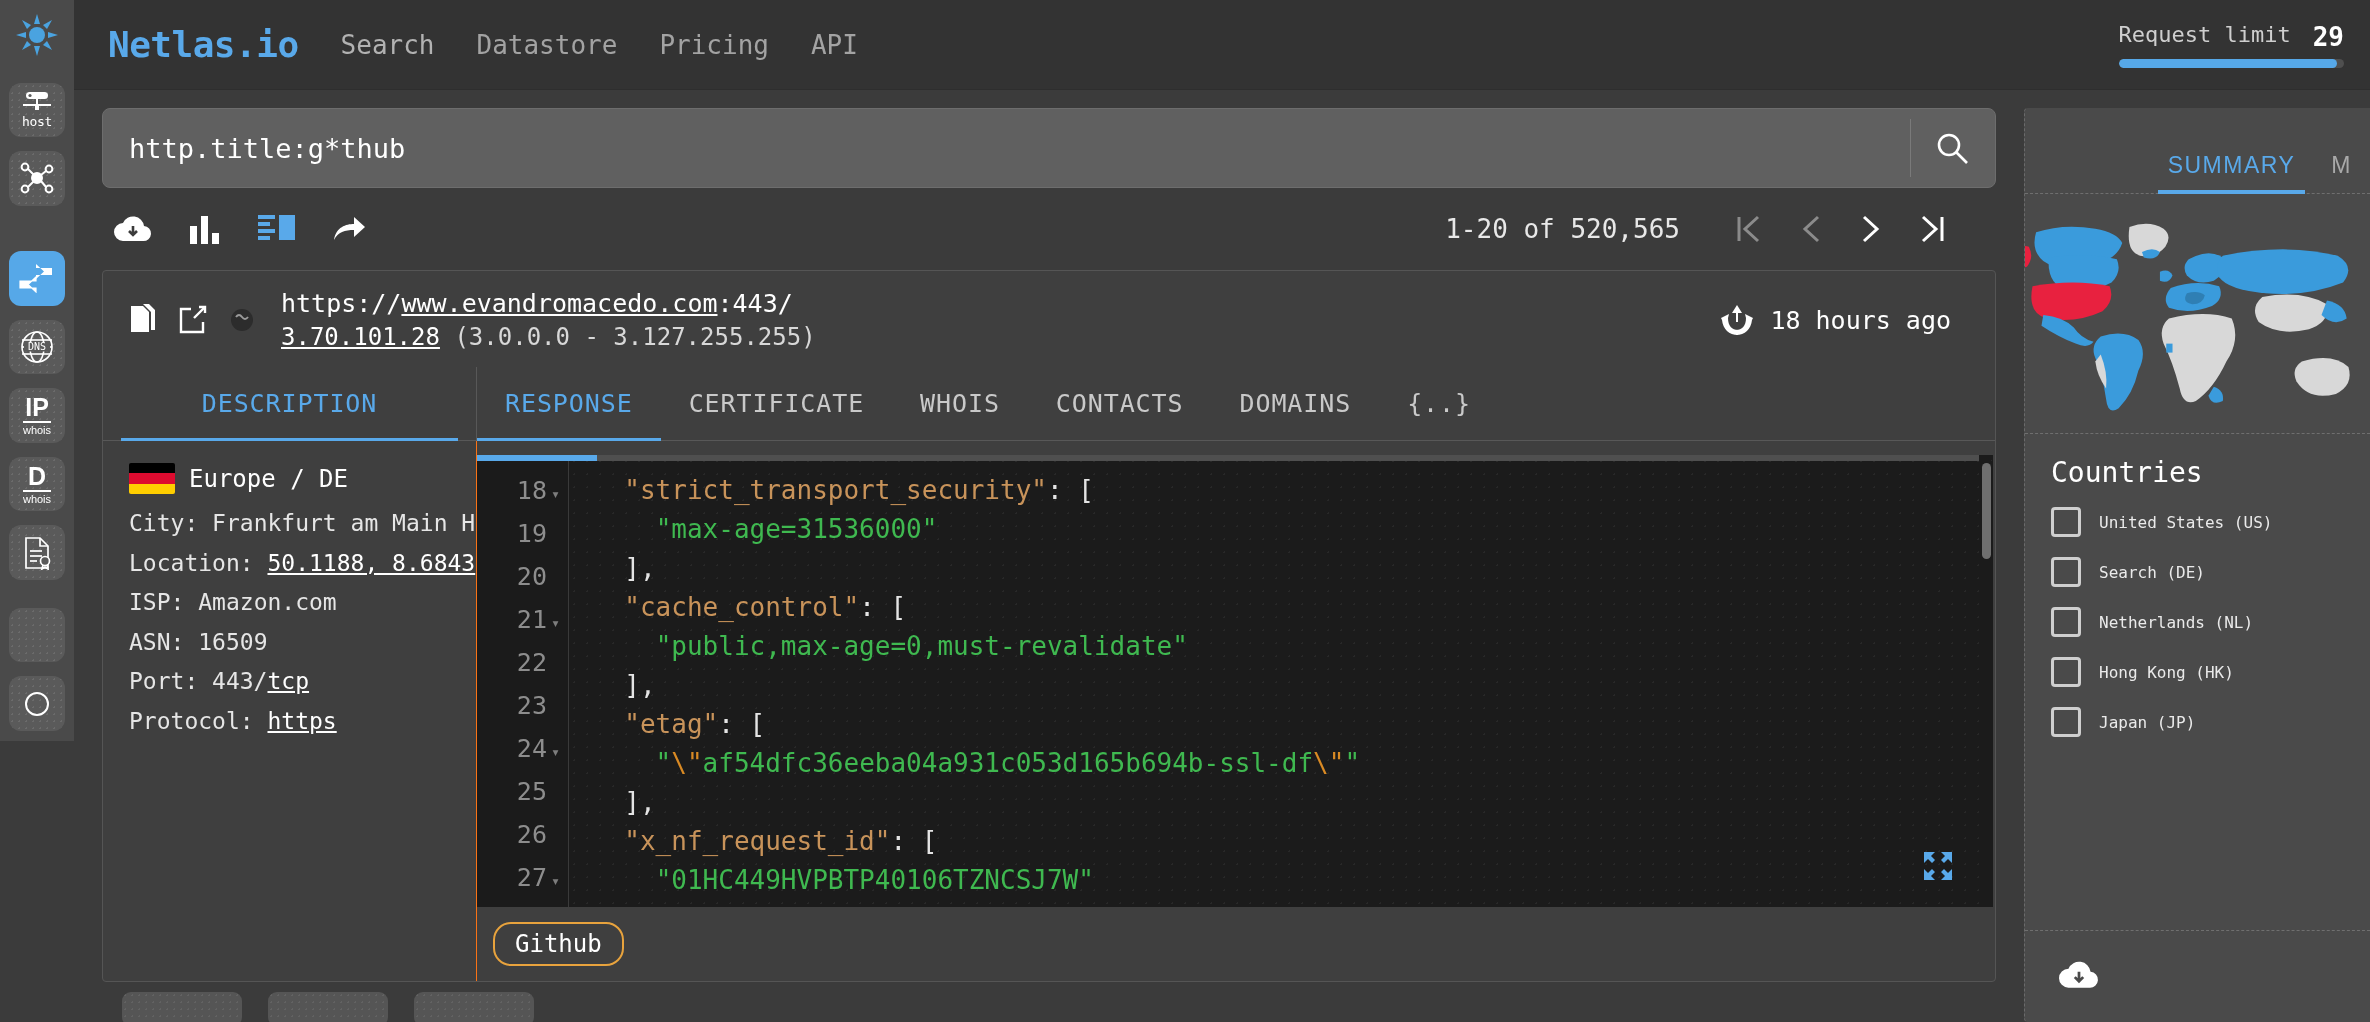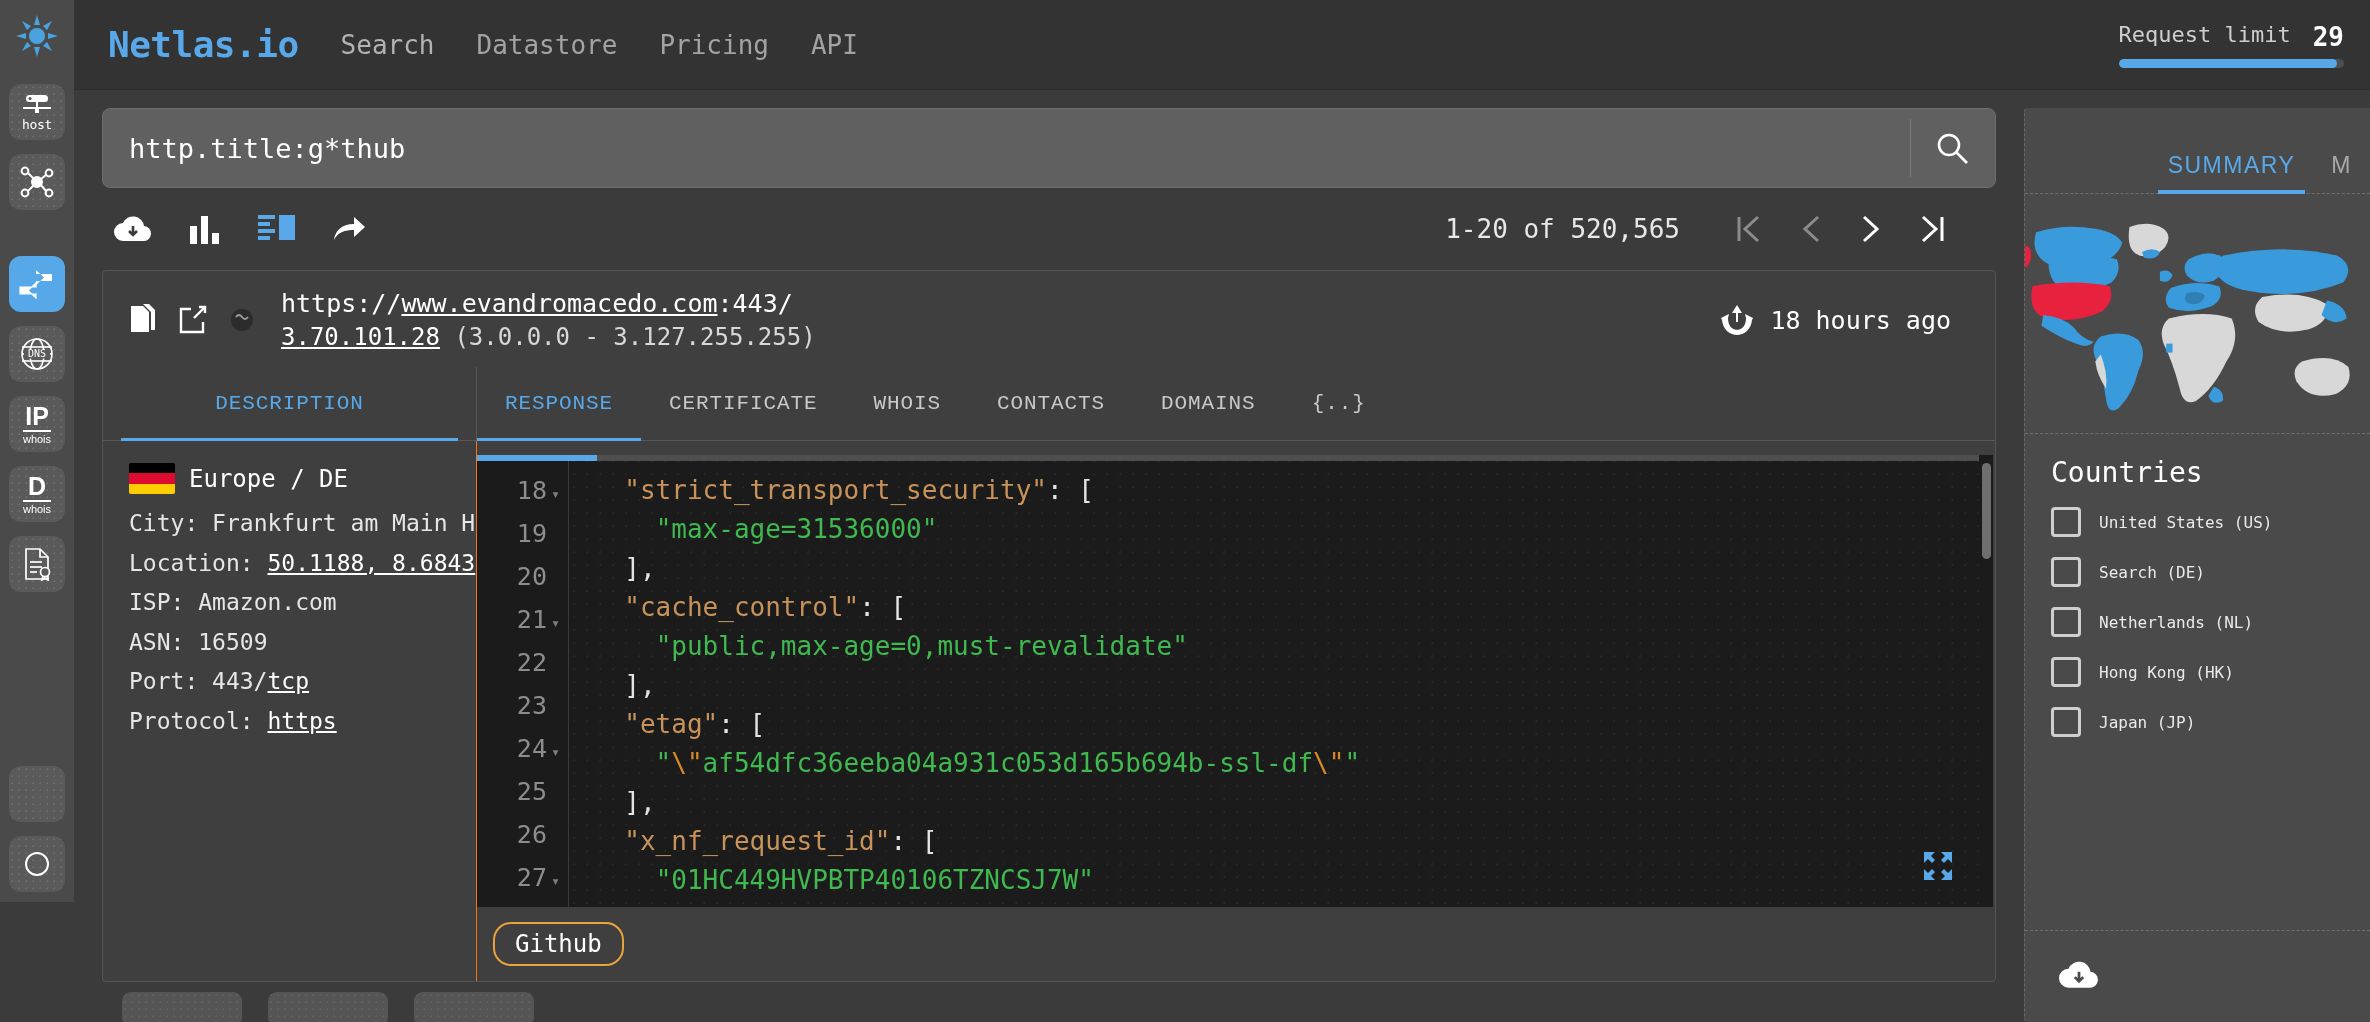--- a/index.html
+++ b/index.html
@@ -6,21 +6,21 @@
   html, body {
     width: 2370px; height: 1022px;
     background: #3b3b3b;
     font-family: "DejaVu Sans Mono", "Liberation Mono", monospace;
     overflow: hidden;
   }
   .app { position: relative; width: 2370px; height: 1022px; display: flex; }
 
   
   .rail {
-    width: 74px; flex: 0 0 74px; height: 902px;
+    width: 74px; flex: 0 0 74px; height: 741px;
     background: #4a4a4a;
     display: flex; flex-direction: column; align-items: center;
     padding-top: 8px; gap: 14px;
     position: relative; z-index: 5;
   }
   .logo { width: 56px; height: 56px; display: flex; align-items: center; justify-content: center; margin-bottom: 6px; }
   .rail-btn {
     width: 56px; height: 56px; border-radius: 12px;
     background: #5a5a5a;
     display: flex; flex-direction: column; align-items: center; justify-content: center;
@@ -92,22 +92,22 @@
   .urlline a { color: #ffffff; text-decoration: underline; }
   .iprange { font-size: 24px; color: #d8d8d8; white-space: nowrap; }
   .iprange a { color: #ffffff; text-decoration: underline; }
   .rh-spacer { flex: 1; }
   .seen { display: flex; align-items: center; gap: 16px; color: #ffffff; font-size: 25px; white-space: nowrap; padding-right: 18px;}
 
   
   .tabs { display: flex; align-items: stretch; border-bottom: 1px solid #585858; height: 74px; }
   .tab {
     display: flex; align-items: center; justify-content: center;
-    color: #c9c9c9; font-size: 21px; letter-spacing: .9px; cursor: pointer;
-    padding: 0 28px; position: relative; white-space: nowrap; font-family: Liberation Mono, monospace;
+    color: #c9c9c9; font-size: 25px; letter-spacing: .9px; cursor: pointer;
+    padding: 0 28px; position: relative; white-space: nowrap;
   }
   .tab.desc { width: 374px; flex: 0 0 374px; border-right: 1px solid #585858; }
   .tab.active { color: #59a9ea; }
   .tab.active::after { content:""; position:absolute; left: 0; right: 0; bottom: -1px; height: 3px; background: #59a9ea; }
   .tab.desc.active::after { left: 18px; right: 18px; }
 
   
   .panes { display: flex; flex: 1; min-height: 0; }
   .descpane { width: 374px; flex: 0 0 374px; border-right: 1px solid #f97316; padding: 22px 20px 10px 26px; }
   .flagline { display: flex; align-items: center; gap: 14px; margin-bottom: 10px; }

